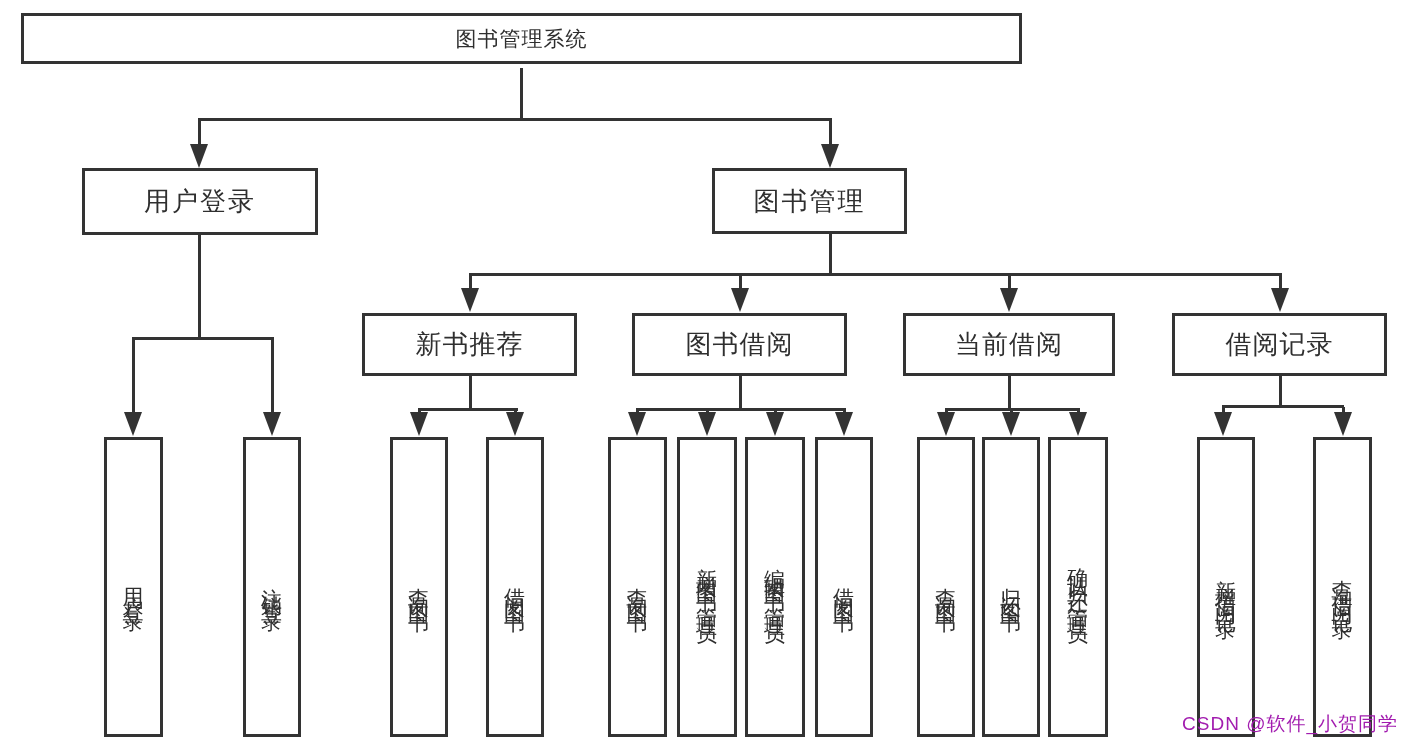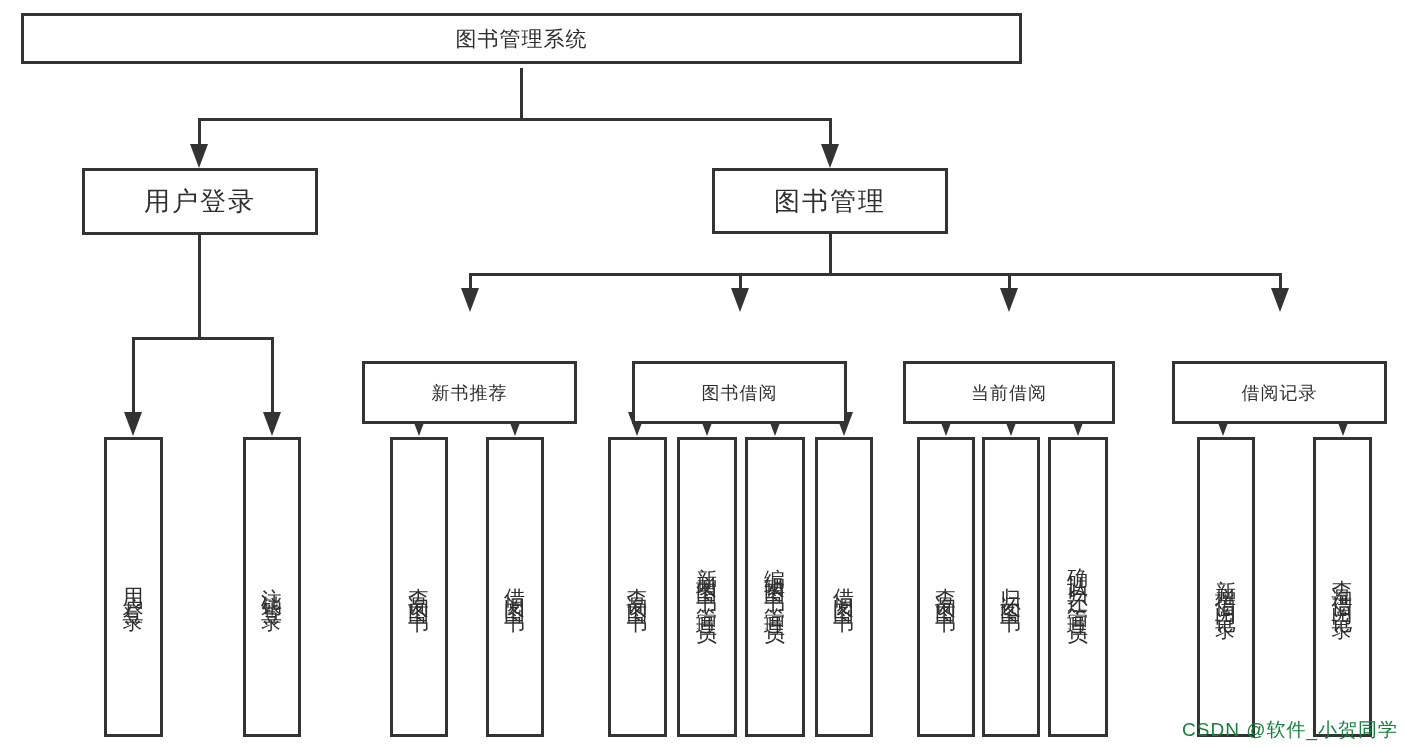--- a/index.html
+++ b/index.html
@@ -22,21 +22,21 @@
     background: #ffffff;
     border: 3px solid #333333;
     display: flex;
     align-items: center;
     justify-content: center;
     text-align: center;
     z-index: 2;
   }
   .lvl1 { font-size: 21px; letter-spacing: 1px; }
   .lvl2 { font-size: 26px; letter-spacing: 2px; }
-  .lvl3 { font-size: 18px; letter-spacing: 1px; margin-top: 48px; }
+  .lvl3 { font-size: 26px; letter-spacing: 1px; }
   .vnode {
     position: absolute;
     box-sizing: border-box;
     background: #ffffff;
     border: 3px solid #333333;
     display: flex;
     align-items: center;
     justify-content: center;
     z-index: 2;
   }
@@ -62,25 +62,24 @@
     border-left: 9px solid transparent;
     border-right: 9px solid transparent;
     border-top: 24px solid #333333;
     z-index: 1;
   }
   .watermark {
     position: absolute;
     right: 7px;
     top: 711px;
     font-size: 19px;
-    color: #15803d;
+    color: #a21caf;
     letter-spacing: 1px;
     z-index: 3;
     white-space: nowrap;
-    margin-top: 6px;
   }
 </style>
 </head>
 <body>
 
 <div id="canvas">
 
   <div class="node lvl1" style="left:21px; top:13px; width:1001px; height:51px;">
     <span>图书管理系统</span>
   </div>
@@ -88,21 +87,21 @@
   <div class="vline" style="left:520px; top:68px; height:52px;"></div>
   <div class="hline" style="left:198px; top:118px; width:634px;"></div>
   <div class="vline" style="left:198px; top:120px; height:26px;"></div>
   <div class="arrow" style="left:190px; top:144px;"></div>
   <div class="vline" style="left:829px; top:120px; height:26px;"></div>
   <div class="arrow" style="left:821px; top:144px;"></div>
 
   <div class="node lvl2" style="left:82px; top:168px; width:236px; height:67px;">
     <span>用户登录</span>
   </div>
-  <div class="node lvl2" style="left:712px; top:168px; width:236px; height:66px;">
+  <div class="node lvl2" style="left:712px; top:168px; width:195px; height:66px;">
     <span>图书管理</span>
   </div>
 
   <div class="vline" style="left:198px; top:235px; height:104px;"></div>
   <div class="hline" style="left:132px; top:337px; width:142px;"></div>
   <div class="vline" style="left:132px; top:339px; height:75px;"></div>
   <div class="arrow" style="left:124px; top:412px;"></div>
   <div class="vline" style="left:271px; top:339px; height:75px;"></div>
   <div class="arrow" style="left:263px; top:412px;"></div>
 

